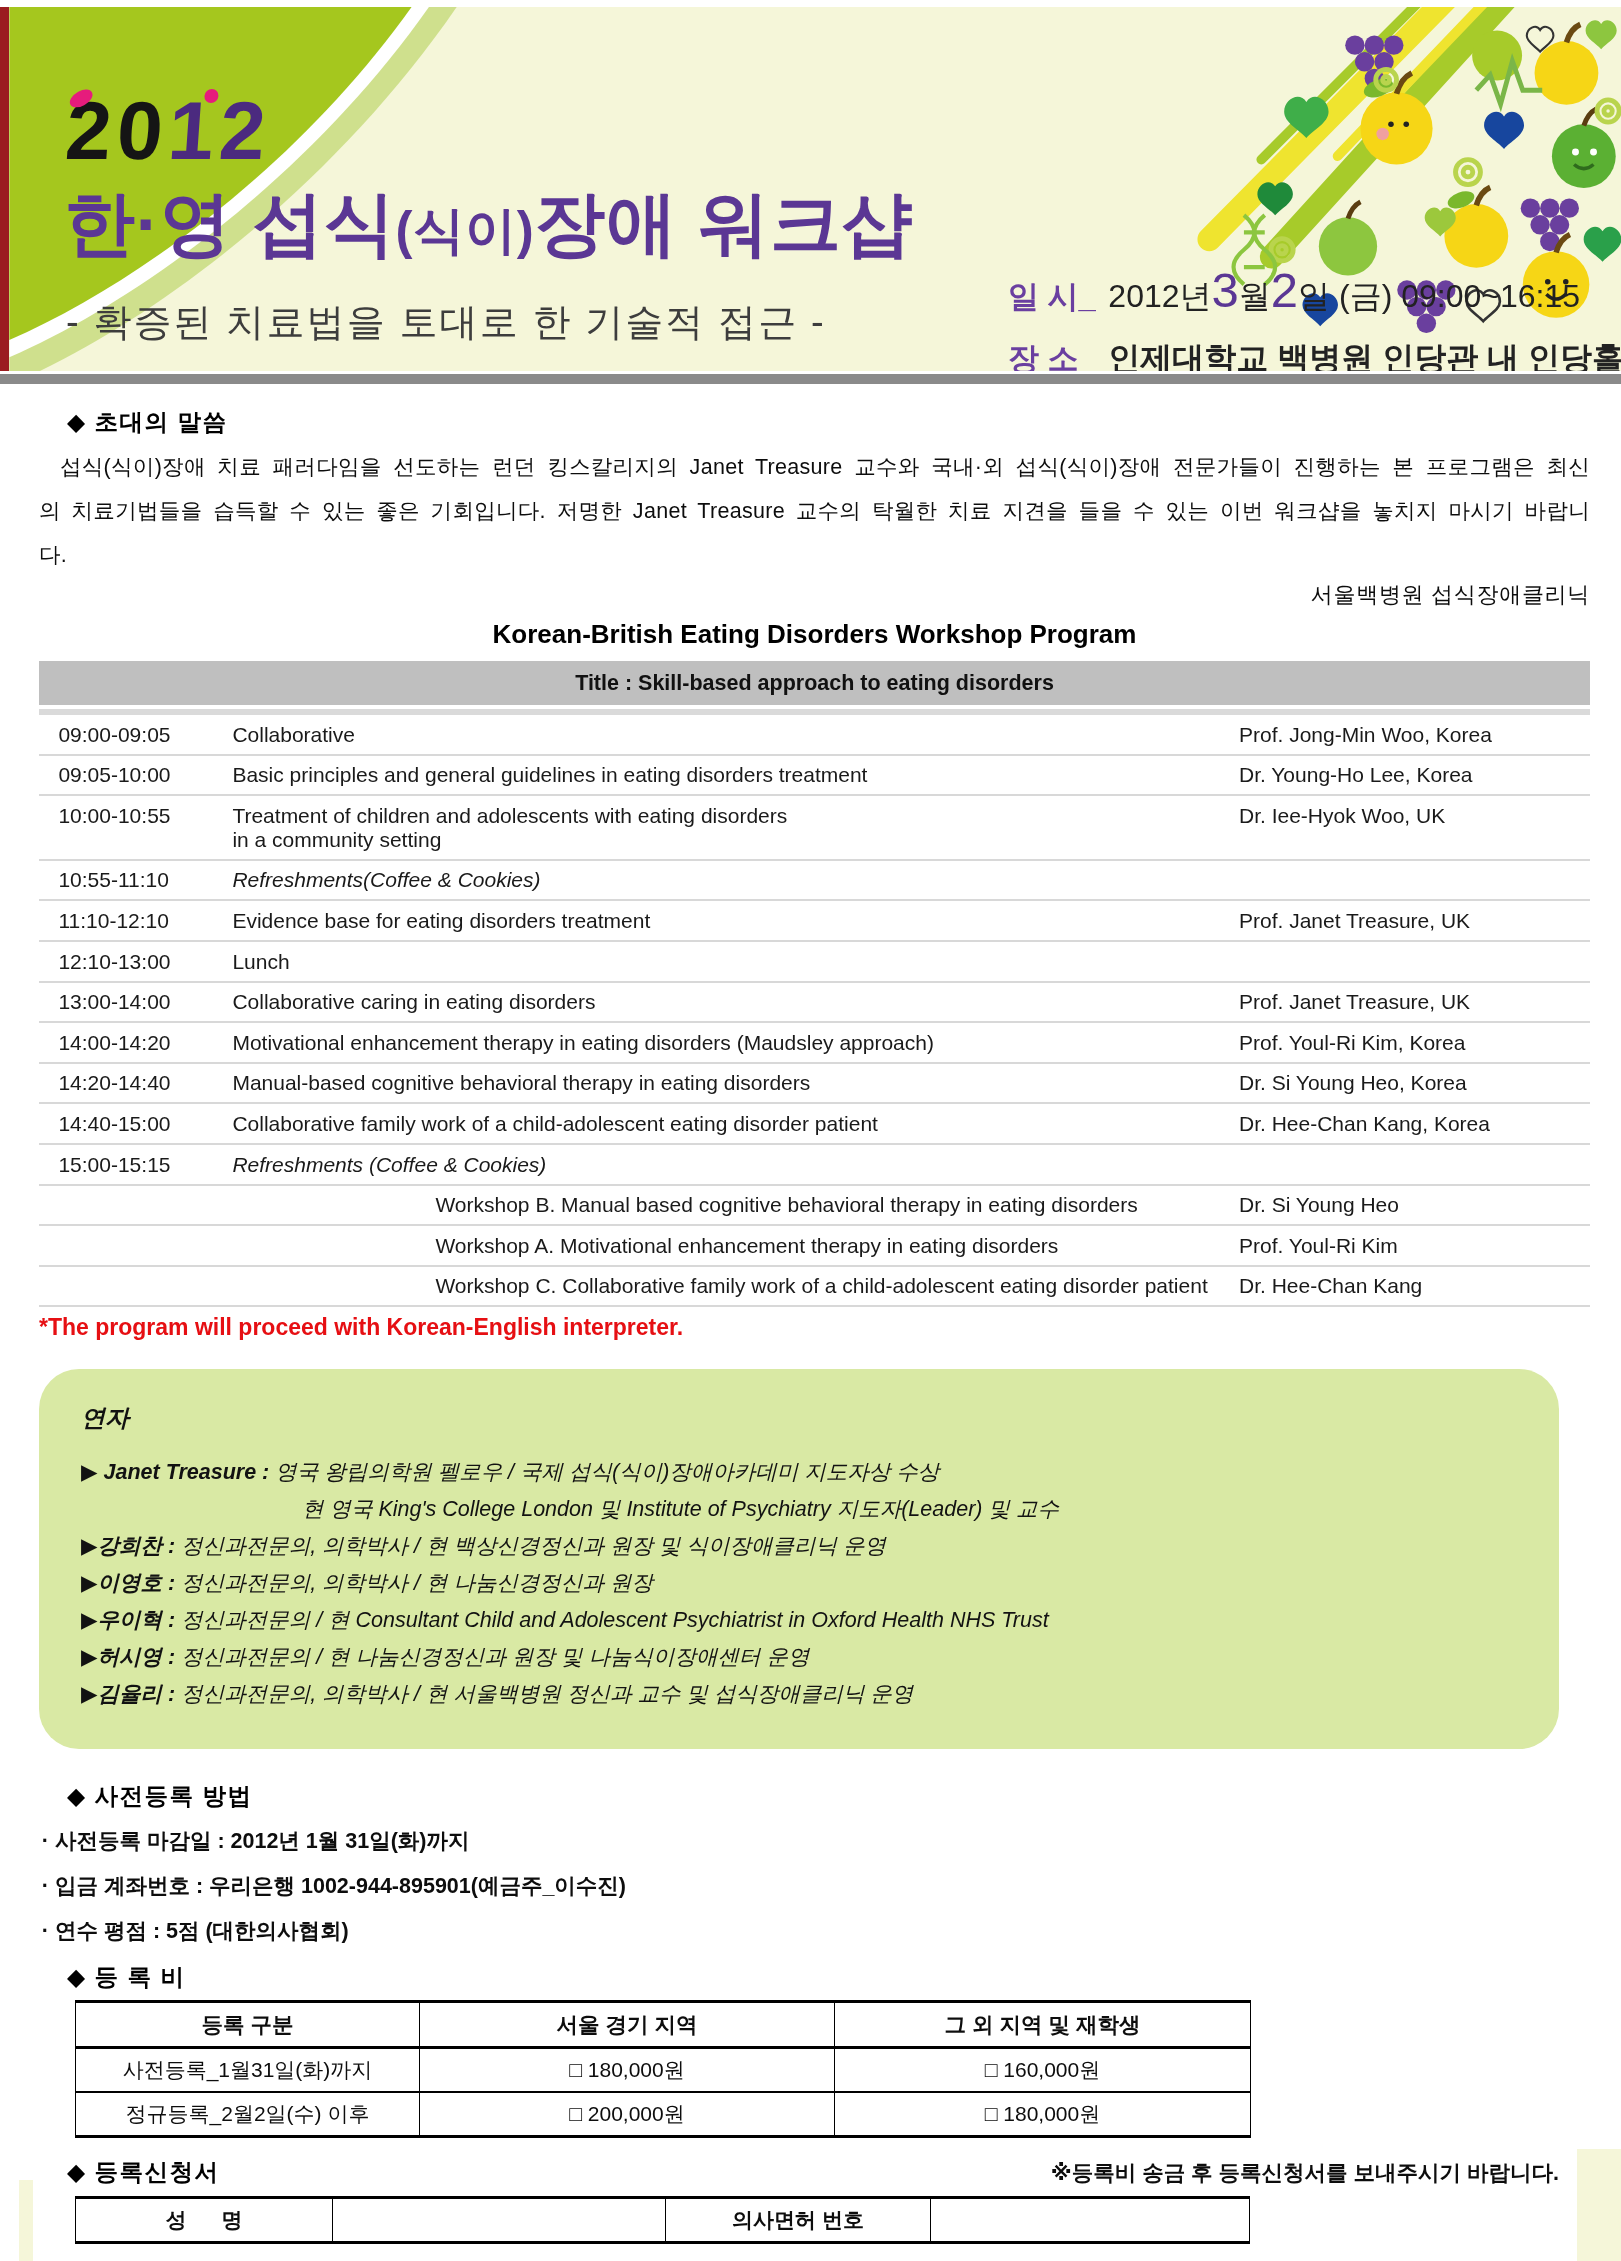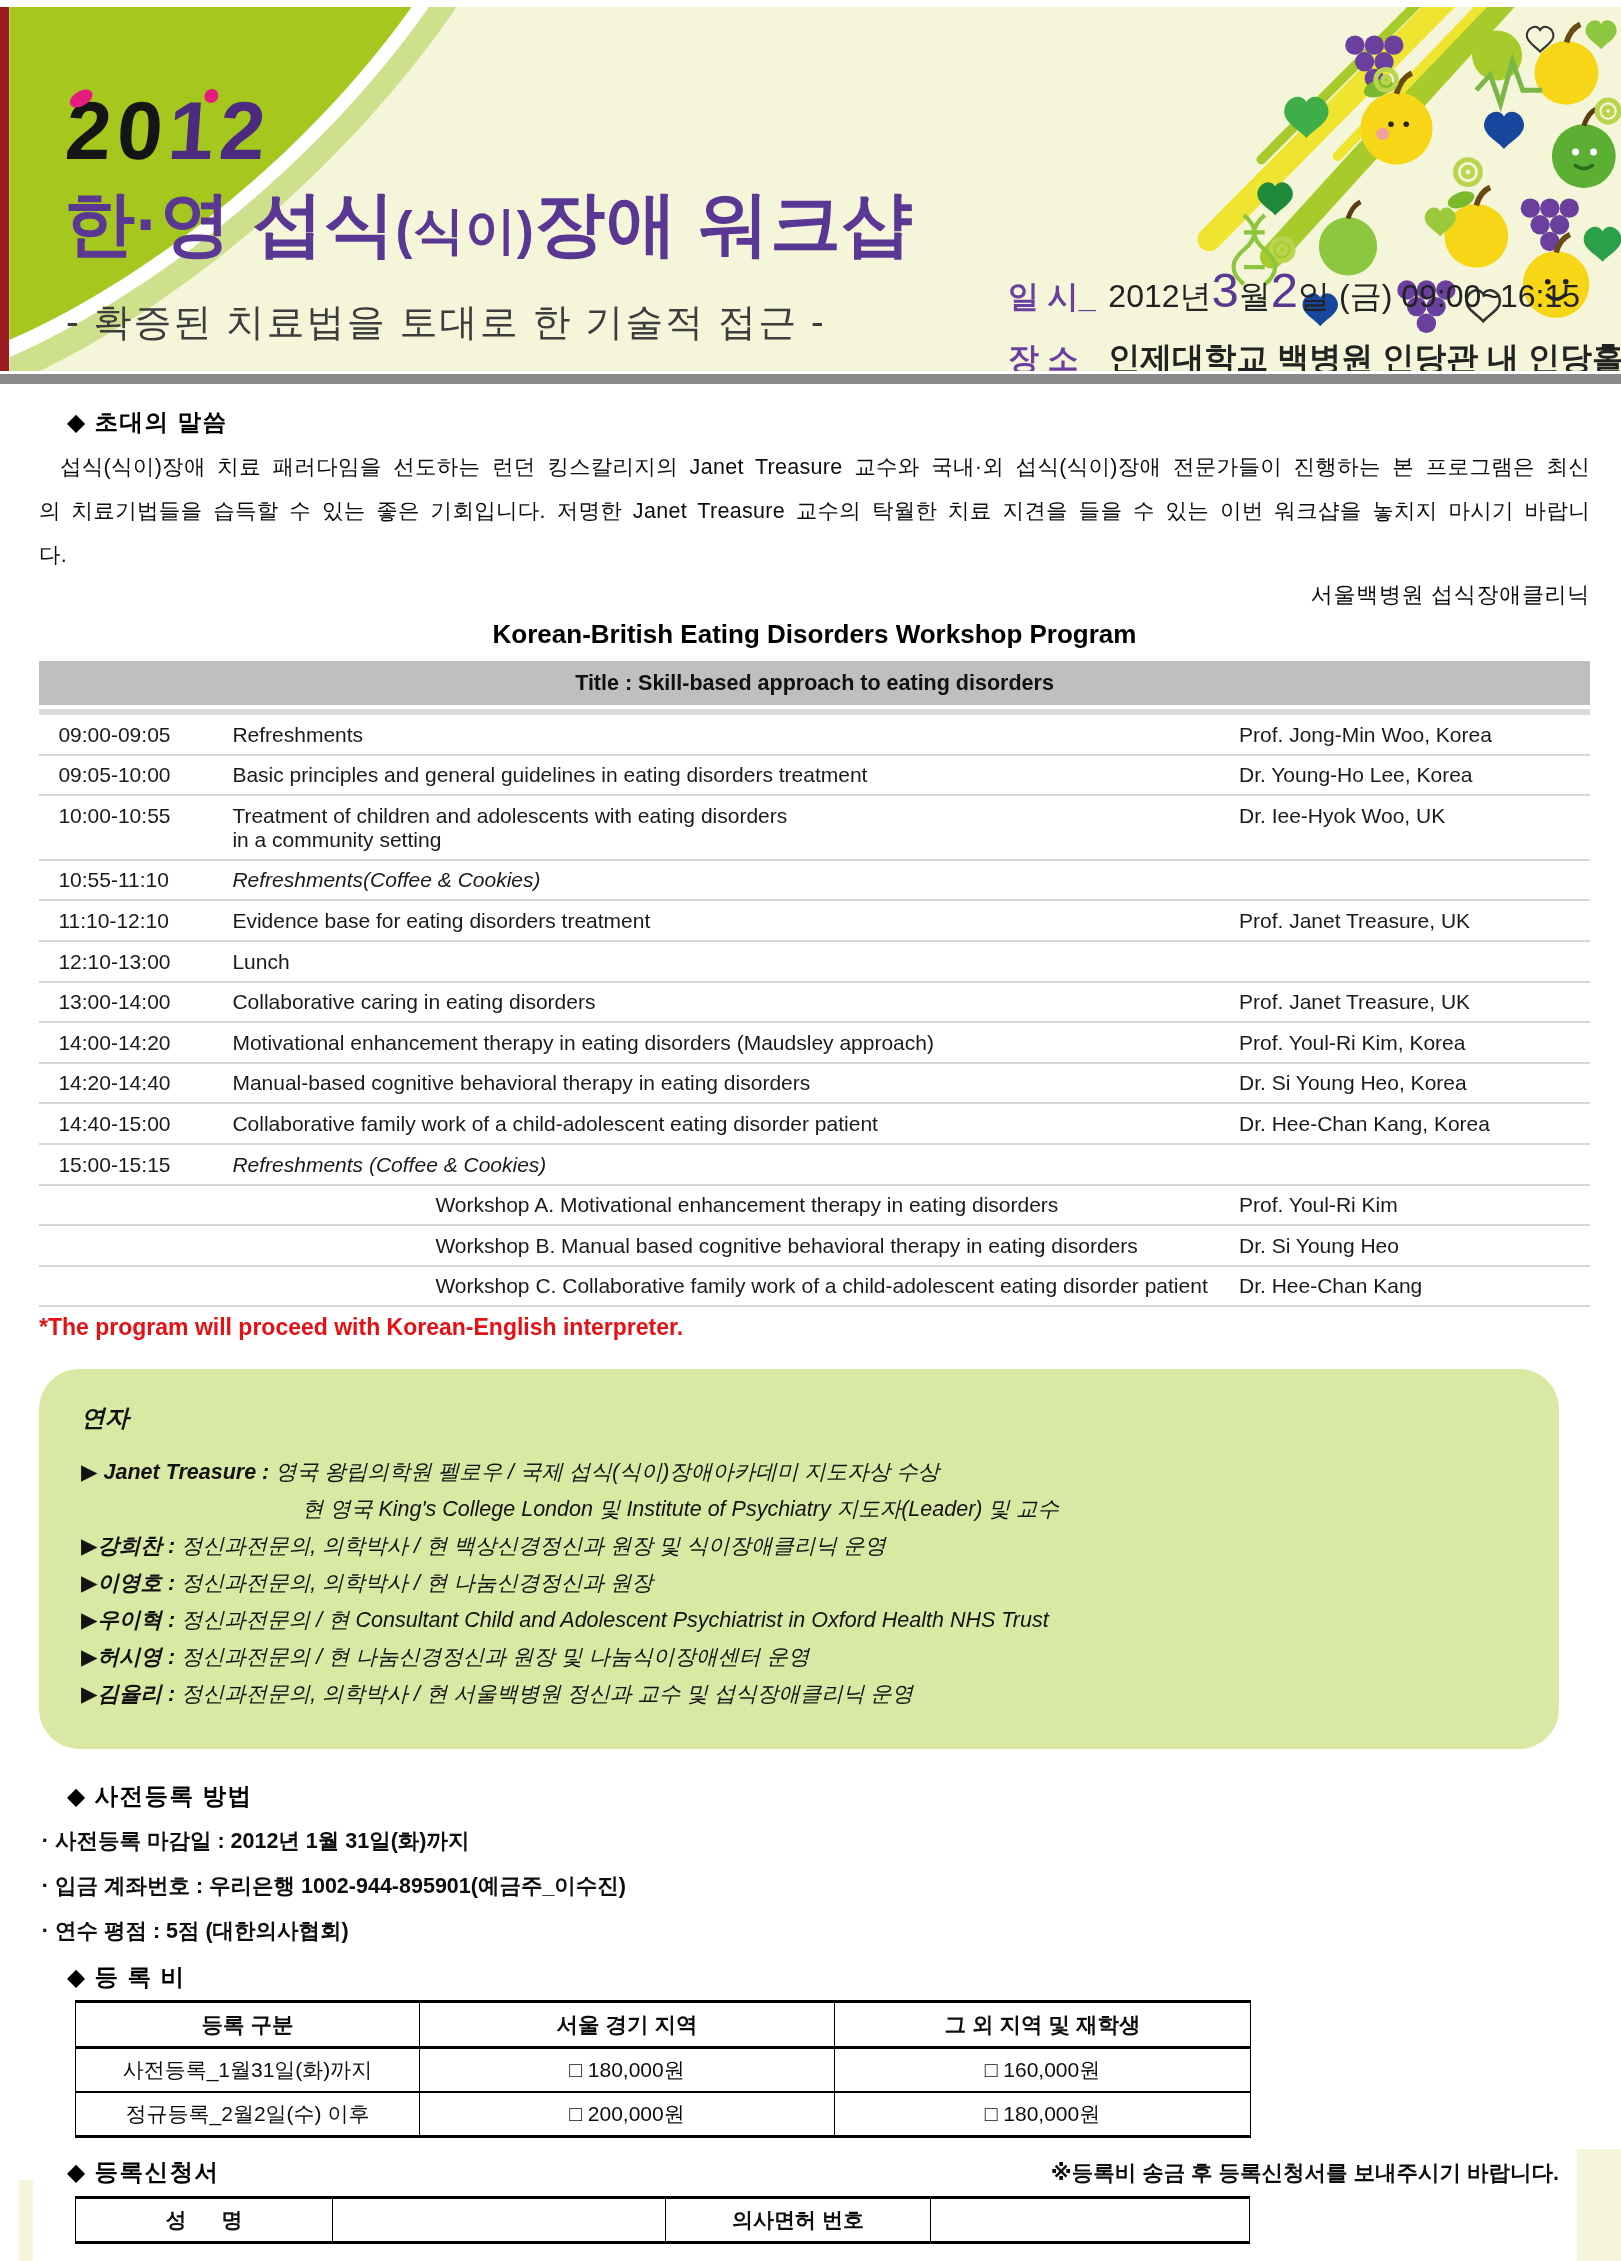--- a/index.html
+++ b/index.html
@@ -271,21 +271,21 @@
     <div class="invite-para">섭식(식이)장애 치료 패러다임을 선도하는 런던 킹스칼리지의 Janet Treasure 교수와 국내·외 섭식(식이)장애 전문가들이 진행하는 본 프로그램은 최신의 치료기법들을 습득할 수 있는 좋은 기회입니다. 저명한 Janet Treasure 교수의 탁월한 치료 지견을 들을 수 있는 이번 워크샵을 놓치지 마시기 바랍니다.</div>
     <div class="signature">서울백병원 섭식장애클리닉</div>
 
     <div class="prog-title">Korean-British Eating Disorders Workshop Program</div>
     <div class="band">Title :  Skill-based approach to eating disorders</div>
     <div class="band-sub"></div>
 
     <div>
       <div class="prow">
           <span class="time">09:00-09:05</span>
-          <span class="topic">Refreshments</span>
+          <span class="topic">Collaborative</span>
           <span class="speaker">Prof. Jong-Min Woo, Korea</span>
         </div>
       <div class="prow">
           <span class="time">09:05-10:00</span>
           <span class="topic">Basic principles and general guidelines in eating disorders treatment</span>
           <span class="speaker">Dr. Young-Ho Lee, Korea</span>
         </div>
       <div class="prow">
           <span class="time">10:00-10:55</span>
           <span class="topic">Treatment of children and adolescents with eating disorders
@@ -327,27 +327,27 @@
           <span class="topic">Collaborative family work of a child-adolescent eating disorder patient</span>
           <span class="speaker">Dr. Hee-Chan Kang, Korea</span>
         </div>
       <div class="prow italic">
           <span class="time">15:00-15:15</span>
           <span class="topic">Refreshments (Coffee &amp; Cookies)</span>
           <span class="speaker"></span>
         </div>
       <div class="prow indent">
           <span class="time"></span>
+          <span class="topic">Workshop B. Manual based cognitive behavioral therapy in eating disorders</span>
+          <span class="speaker">Dr. Si Young Heo</span>
+        </div>
+      <div class="prow indent">
+          <span class="time"></span>
           <span class="topic">Workshop A. Motivational enhancement therapy in eating disorders</span>
           <span class="speaker">Prof. Youl-Ri Kim</span>
-        </div>
-      <div class="prow indent">
-          <span class="time"></span>
-          <span class="topic">Workshop B. Manual based cognitive behavioral therapy in eating disorders</span>
-          <span class="speaker">Dr. Si Young Heo</span>
         </div>
       <div class="prow indent">
           <span class="time"></span>
           <span class="topic">Workshop C. Collaborative family work of a child-adolescent eating disorder patient</span>
           <span class="speaker">Dr. Hee-Chan Kang</span>
         </div>
     </div>
 
     <div class="prog-note">*The program will proceed with Korean-English interpreter.</div>
 

